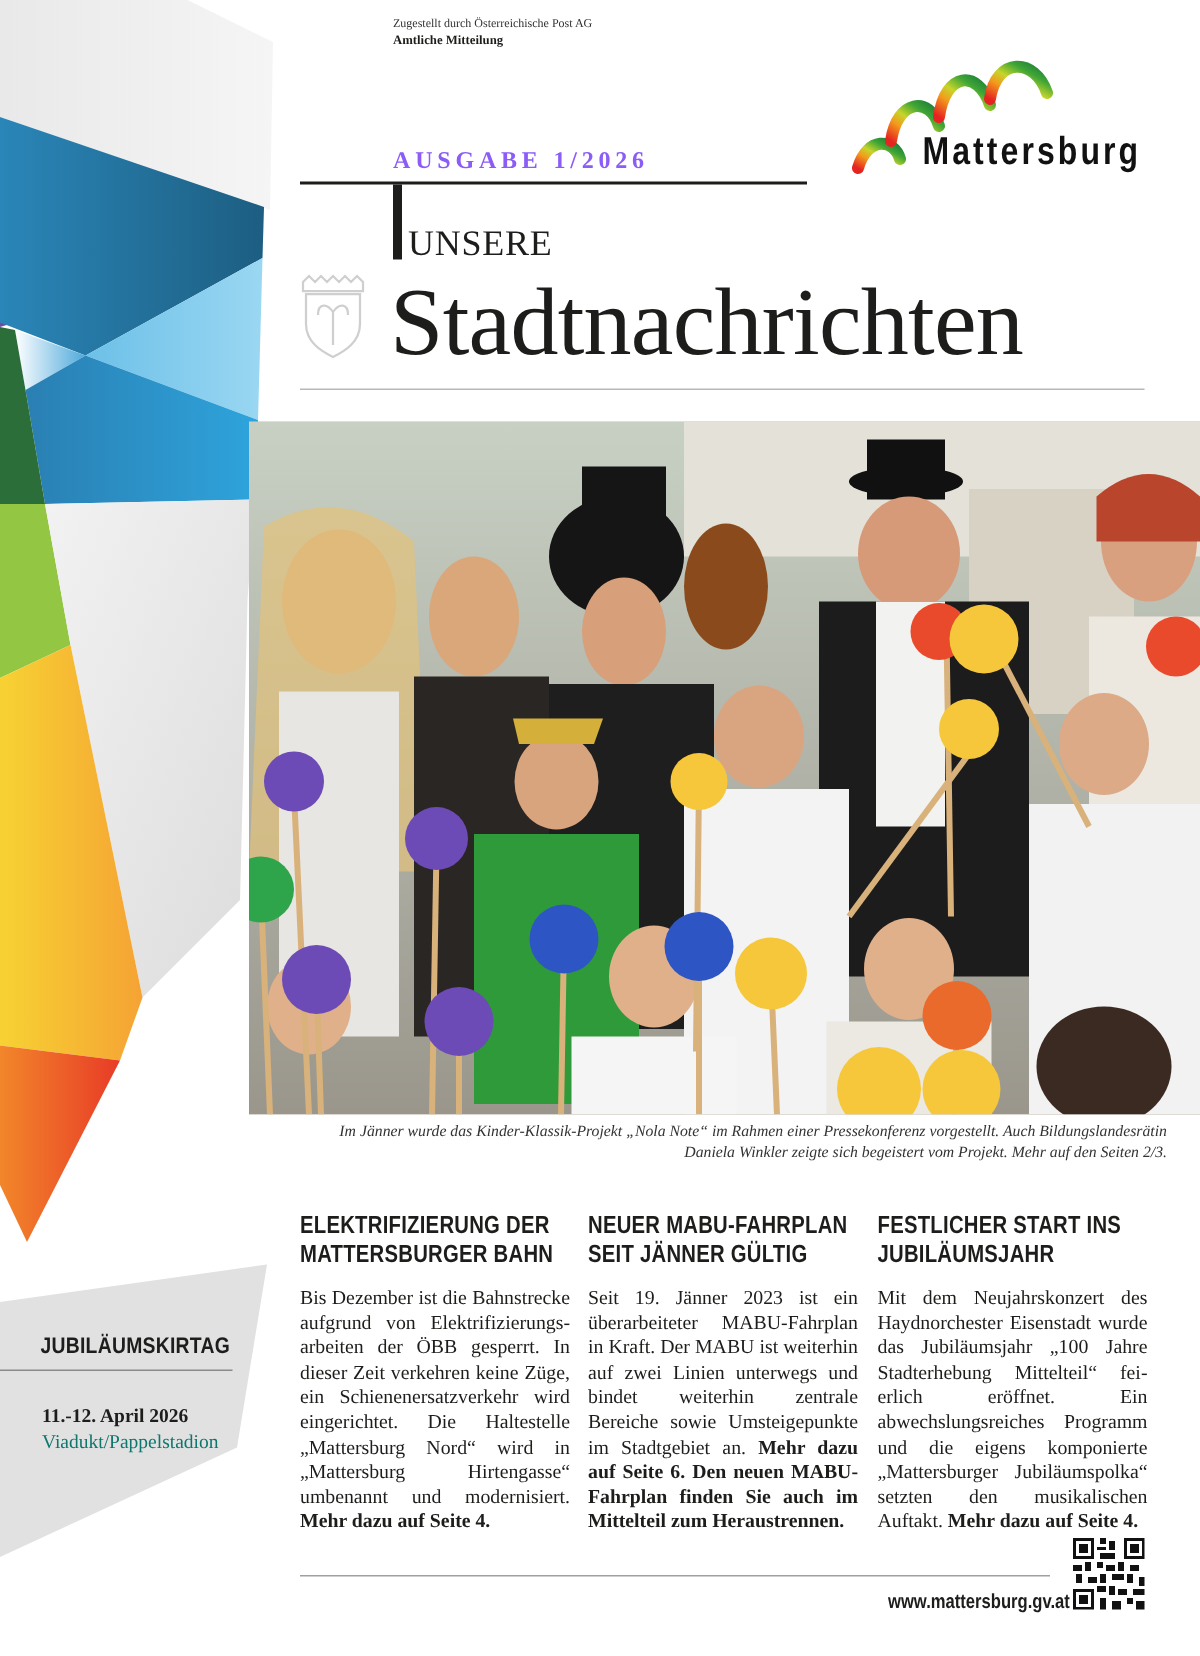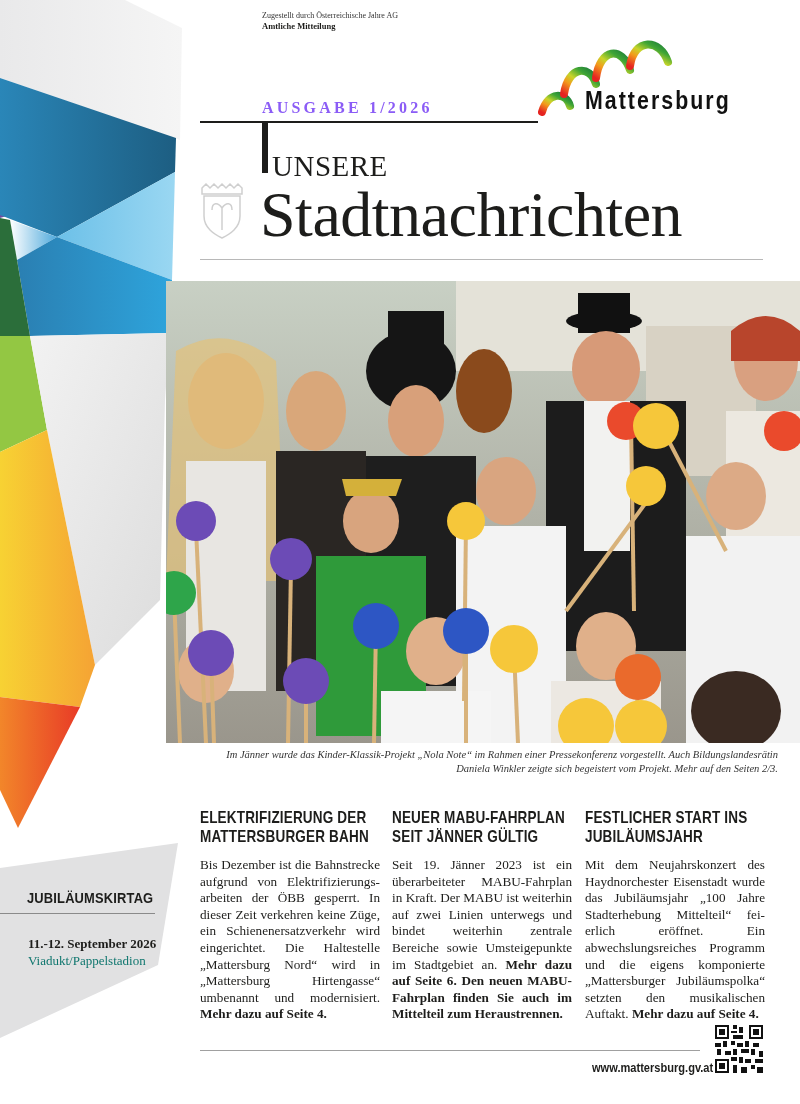--- a/index.html
+++ b/index.html
@@ -5,28 +5,28 @@
   * { box-sizing: border-box; margin: 0; padding: 0; }
   html, body { width: 800px; height: 1104px; overflow: hidden; background: #ffffff; }
   body { position: relative; font-family: "Liberation Serif", "DejaVu Serif", serif; color: #1d1d1b; }
 
   .left-art { position: absolute; left: 0; top: 0; width: 200px; height: 1104px; }
   .left-art svg { width: 200px; height: 1104px; display: block; }
 
   .post-line { position: absolute; left: 262px; top: 11px; font-size: 8px; color: #333; }
   .official { position: absolute; left: 262px; top: 21px; font-size: 8.5px; font-weight: bold; color: #1d1d1b; }
 
-  .logo { position: absolute; left: 538px; top: 36px; width: 212px; height: 86px; }
+  .logo { position: absolute; left: 568px; top: 36px; width: 212px; height: 86px; }
   .logo svg { position: absolute; left: 0; top: 0; }
   .logo-text { position: absolute; left: 47px; top: 49px; font-family: "Liberation Sans", "DejaVu Sans", sans-serif; font-weight: bold; font-size: 26px; letter-spacing: 2.5px; color: #111; transform: scaleX(0.82); transform-origin: left top; }
 
   .issue { position: absolute; left: 262px; top: 99px; font-size: 16px; font-weight: bold; letter-spacing: 3.2px; color: #8b5cf6; }
   .rule-top { position: absolute; left: 200px; top: 121px; width: 338px; height: 2px; background: #1d1d1b; }
   .vbar { position: absolute; left: 262px; top: 123px; width: 6px; height: 50px; background: #1d1d1b; }
-  .unsere { position: absolute; left: 272px; top: 150px; font-size: 29px; letter-spacing: 0.5px; color: #1d1d1b; }
+  .unsere { position: absolute; left: 272px; top: 150px; font-size: 24px; letter-spacing: 0.5px; color: #1d1d1b; }
   .crest { position: absolute; left: 196px; top: 180px; width: 52px; height: 60px; }
   .title { position: absolute; left: 260px; top: 183px; font-size: 64px; line-height: 64px; color: #1d1d1b; letter-spacing: -0.5px; }
   .rule-title { position: absolute; left: 200px; top: 259px; width: 563px; height: 1px; background: #b8b8b8; }
 
   .photo { position: absolute; left: 166px; top: 281px; width: 634px; height: 462px; overflow: hidden; background: #c9c2b5; }
   .photo svg { display: block; }
   .caption { position: absolute; left: 200px; top: 748px; width: 578px; font-size: 10.5px; font-style: italic; line-height: 13.5px; text-align: right; color: #333; }
 
   .sidebox-title { position: absolute; left: 27px; top: 889px; font-family: "Liberation Sans", "DejaVu Sans", sans-serif; font-weight: bold; font-size: 15px; color: #1d1d1b; letter-spacing: 0.2px; transform: scaleX(0.86); transform-origin: left top; }
   .sidebox-rule { position: absolute; left: 0; top: 913px; width: 155px; height: 1px; background: #8a8a8a; }
@@ -104,21 +104,21 @@
     <polygon points="30,336 170,333 165,400 160,600 95,665 47,430" fill="url(#gGray)"></polygon>
 
     <polygon points="0,452 47,430 95,665 80,707 0,697" fill="url(#gYellow)"></polygon>
 
     <polygon points="0,697 80,707 18,828 0,790" fill="url(#gRed)"></polygon>
 
     <polygon points="0,868 178,843 158,965 0,1038" fill="#e1e1e2"></polygon>
   </svg>
 </div>
 
-<div class="post-line">Zugestellt durch Österreichische Jahre AG</div>
+<div class="post-line">Zugestellt durch Österreichische Post AG</div>
 <div class="official">Amtliche Mitteilung</div>
 
 <div class="logo">
   <svg width="212" height="86" viewBox="0 0 212 86">
     <defs>
       <linearGradient id="gArch" x1="0" y1="1" x2="1" y2="0">
         <stop offset="0" stop-color="#e52421"></stop>
         <stop offset="0.3" stop-color="#f39a1c"></stop>
         <stop offset="0.5" stop-color="#c7d52a"></stop>
         <stop offset="0.75" stop-color="#3fa535"></stop>
@@ -227,21 +227,21 @@
       <circle cx="472" cy="396" r="23" fill="#ea6a2c"></circle>
       <circle cx="420" cy="445" r="28" fill="#f6c73a"></circle>
       <circle cx="475" cy="445" r="26" fill="#f6c73a"></circle>
     </g>
   </svg>
 </div>
 <div class="caption">Im Jänner wurde das Kinder-Klassik-Projekt „Nola Note“ im Rahmen einer Pressekonferenz vorgestellt. Auch Bildungslandesrätin Daniela Winkler zeigte sich begeistert vom Projekt. Mehr auf den Seiten 2/3.</div>
 
 <div class="sidebox-title">JUBILÄUMSKIRTAG</div>
 <div class="sidebox-rule"></div>
-<div class="sidebox-date">11.-12. September 2026</div>
+<div class="sidebox-date">11.-12. April 2026</div>
 <div class="sidebox-place">Viadukt/Pappelstadion</div>
 
 <div class="col col1">
   <h2>
     <span>ELEKTRIFIZIERUNG DER</span><br>
     <span>MATTERSBURGER BAHN</span>
   </h2>
   <p><span>Bis Dezember ist die Bahnstrecke aufgrund von Elektrifizierungs­arbeiten der ÖBB gesperrt. In die­ser Zeit verkehren keine Züge, ein Schienenersatzverkehr wird ein­gerichtet. Die Haltestelle „Mat­tersburg Nord“ wird in „Matters­burg Hirtengasse“ umbenannt und modernisiert.</span> <b>Mehr dazu auf Seite 4.</b></p>
 </div>
 

